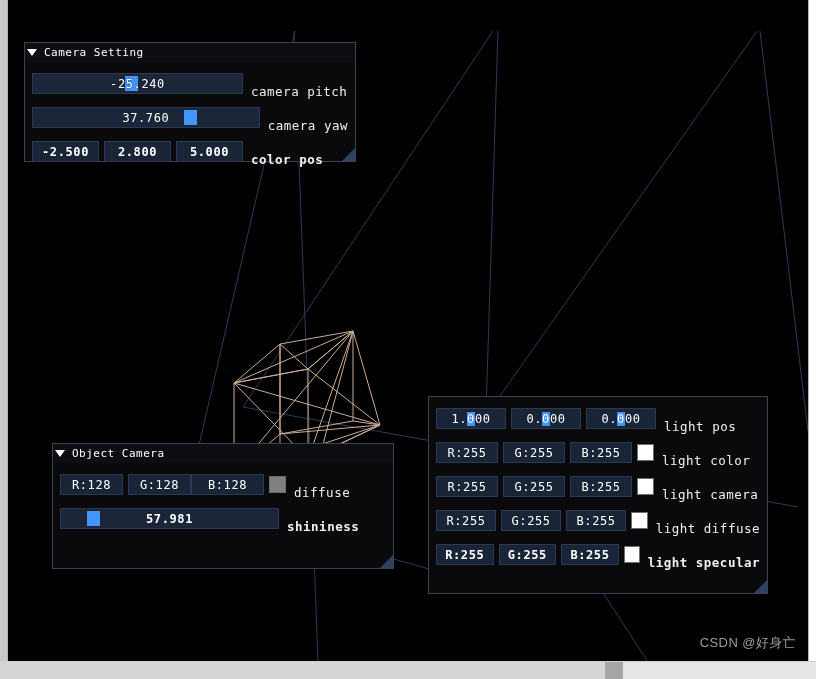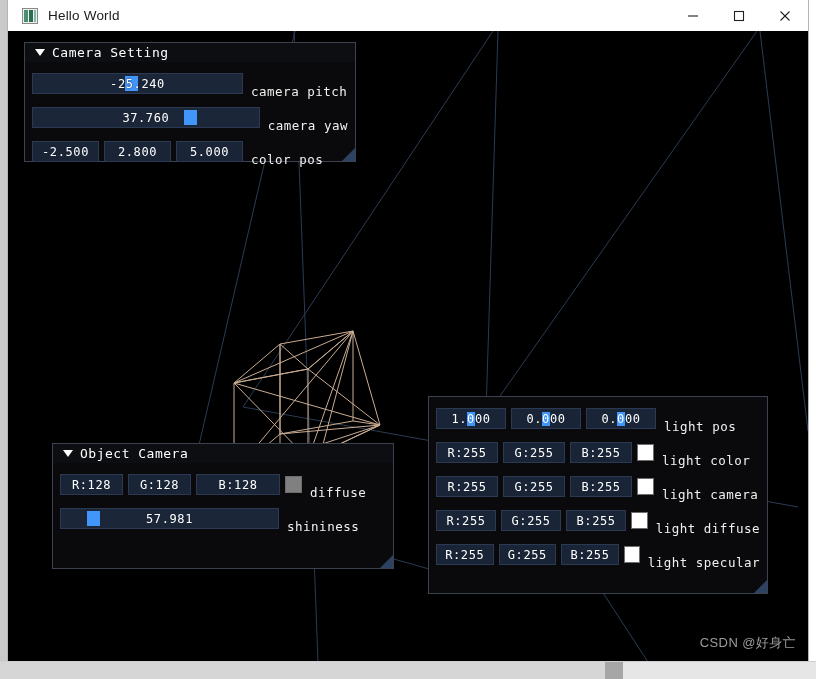--- a/index.html
+++ b/index.html
@@ -40,28 +40,28 @@
 
   
   .viewport{position:absolute;left:0;top:31px;width:800px;height:631px;background:#000000;overflow:hidden;}
   .viewport svg{position:absolute;left:0;top:0;}
   .watermark{position:absolute;right:12px;bottom:10px;color:#9b9b9b;font-size:13px;
     font-family:"Liberation Sans",sans-serif;letter-spacing:.4px;margin-top:38px;}
 
   
   .imgui-panel{position:absolute;background:#0a0a0c;border:1px solid #3c4250;
     font-family:"DejaVu Sans Mono","Liberation Mono",monospace;font-size:12px;color:#e6e6e6;}
-  .panel-title{display:flex;align-items:center;height:19px;padding:0 8px;
-    background:#0d0e12;color:#ffffff;font-size:13px;letter-spacing:.5px;}
+  .panel-title{display:flex;align-items:center;height:19px;padding:0 0;
+    background:#0d0e12;color:#ffffff;font-size:11px;letter-spacing:.5px;}
   .panel-title.active{background:#33538a;}
   .caret{width:0;height:0;border-left:5px solid transparent;border-right:5px solid transparent;
     border-top:7px solid #ffffff;margin-right:7px;margin-left:2px;}
   .panel-body{padding:6px 7px 8px 7px;}
   .row{display:flex;align-items:center;margin-bottom:3px;}
-  .row:last-child{margin-bottom:0;}
+  .row:last-child{margin-bottom:0;font-weight:bold;}
 
   
   .slider{position:relative;height:21px;background:#1b2738;border:1px solid #2b3a52;
     display:flex;align-items:center;justify-content:center;overflow:hidden;box-sizing:border-box;}
   .slider .grab{position:absolute;top:2px;width:13px;height:15px;background:#4296fa;}
   .slider .val{position:relative;z-index:2;color:#ffffff;font-size:12px;letter-spacing:.6px;
     text-shadow:0 0 2px #1b2738;}
   .field{height:21px;background:#192536;border:1px solid #2b3a52;box-sizing:border-box;
     display:flex;align-items:center;justify-content:center;color:#ffffff;font-size:12px;letter-spacing:.6px;}
   .field .sel{background:#4296fa;color:#ffffff;}
@@ -78,46 +78,20 @@
 </head>
 <body>
 
 <div id="root">
 
   <div class="desktop"></div>
   <div class="desktop-shadow"></div>
 
   <div class="app-window">
 
-    <div class="titlebar">
-      <div class="title-icon">
-        <i class="a"></i>
-          <i class="b"></i>
-          <i class="c"></i>
-      </div>
-      <div class="title-text">Hello World</div>
-      <div class="win-btns">
-        <div class="win-btn">
-          <svg width="14" height="14" viewBox="0 0 14 14">
-            <line x1="2" y1="7" x2="12" y2="7" stroke="#222" stroke-width="1.1"></line>
-          </svg>
-        </div>
-        <div class="win-btn">
-          <svg width="14" height="14" viewBox="0 0 14 14">
-            <rect x="2.5" y="2.5" width="9" height="9" fill="none" stroke="#222" stroke-width="1.1"></rect>
-          </svg>
-        </div>
-        <div class="win-btn">
-          <svg width="14" height="14" viewBox="0 0 14 14">
-            <line x1="2.5" y1="2.5" x2="11.5" y2="11.5" stroke="#222" stroke-width="1.1"></line>
-            <line x1="11.5" y1="2.5" x2="2.5" y2="11.5" stroke="#222" stroke-width="1.1"></line>
-          </svg>
-        </div>
-      </div>
-    </div>
 
     <div class="viewport">
       <svg width="800" height="631">
         <g stroke="#2b3b54" stroke-width="1" fill="none">
           <line x1="287" y1="0" x2="178" y2="470"></line>
           <line x1="286" y1="0" x2="310" y2="631"></line>
           <line x1="485" y1="0" x2="235" y2="376"></line>
           <line x1="490" y1="0" x2="478" y2="382"></line>
           <line x1="749" y1="0" x2="480" y2="382"></line>
           <line x1="752" y1="0" x2="800" y2="400"></line>
@@ -195,21 +169,21 @@
   <div class="imgui-panel" id="panel-object">
     <div class="panel-title">
       <div class="caret"></div>
       <span>Object Camera</span>
     </div>
     <div class="panel-body">
 
       <div class="row">
         <div class="field" style="width:63px">R:128</div>
         <div class="field" style="width:63px;margin-left:5px">G:128</div>
-        <div class="field" style="width:84px;margin-left:5px">B:128</div>
+        <div class="field" style="width:73px;">B:128</div>
         <span class="swatch" style="margin-left:5px;background:#808080"></span>
         <span class="lbl">diffuse</span>
       </div>
 
       <div class="row">
         <div class="slider" style="width:219px">
           <span class="grab" style="left:12%"></span>
           <span class="val">57.981</span>
         </div>
         <span class="lbl">shininess</span>

